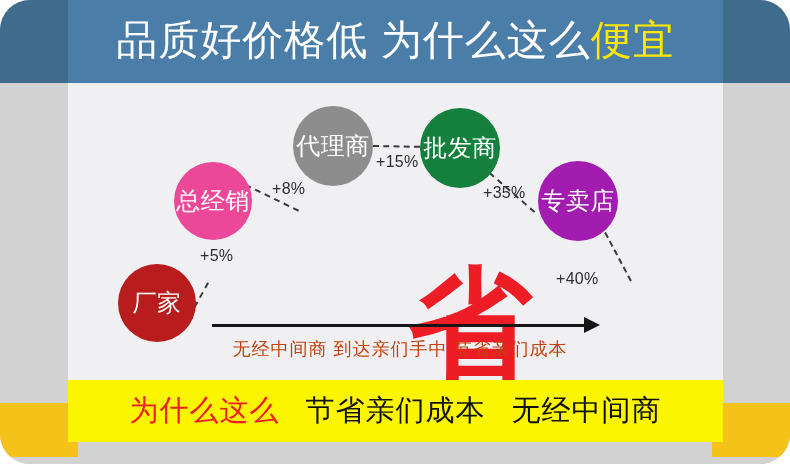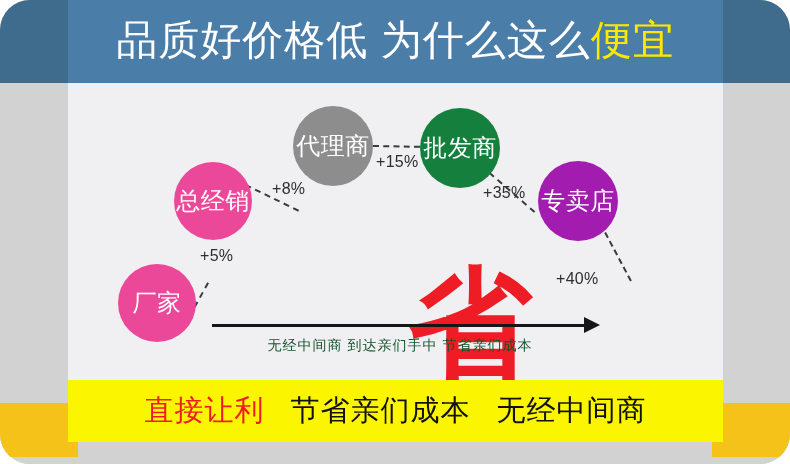--- a/index.html
+++ b/index.html
@@ -77,21 +77,21 @@
     border-radius: 50%;
     display: flex;
     align-items: center;
     justify-content: center;
     color: #ffffff;
     font-size: 24px;
     letter-spacing: 0.5px;
     white-space: nowrap;
     box-sizing: border-box;
   }
-  .node.n-factory   { background: #ec4899; }
+  .node.n-factory   { background: #b91c1c; }
   .node.n-general   { background: #ec4899; }
   .node.n-agent     { background: #8d8d8d; }
   .node.n-wholesale { background: #15803d; }
   .node.n-store     { background: #a21caf; }
   .node.n-customer  { background: #ee1c25; }
 
   .pct {
     position: absolute;
     font-size: 16px;
     color: #2e2e2e;
@@ -137,22 +137,22 @@
     border-top: 8px solid transparent;
     border-bottom: 8px solid transparent;
     border-left: 16px solid #161616;
   }
   .arrow-caption {
     position: absolute;
     left: 212px;
     top: 337px;
     width: 376px;
     text-align: center;
-    font-size: 14px;
-    color: #14532d;
+    font-size: 18px;
+    color: #c2410c;
     letter-spacing: 1px;
     white-space: nowrap;
   }
 
   
   .ribbon-wrap {
     position: absolute;
     left: 0;
     top: 370px;
     width: 790px;
@@ -259,17 +259,17 @@
   </div>
 
   <div class="bottom-gray"></div>
 
   <div class="ribbon-wrap">
     <div class="ribbon-tail left"></div>
     <div class="ribbon-tail right"></div>
     <div class="ribbon-fold left"></div>
     <div class="ribbon-fold right"></div>
     <div class="ribbon-main">
-      <div class="ribbon-text"><span class="red">直接让利</span><span class="gap"></span><span>节省亲们成本</span><span class="gap"></span><span>无经中间商</span></div>
+      <div class="ribbon-text"><span class="red">为什么这么</span><span class="gap"></span><span>节省亲们成本</span><span class="gap"></span><span>无经中间商</span></div>
     </div>
   </div>
 
 </div>
 
 </body></html>

